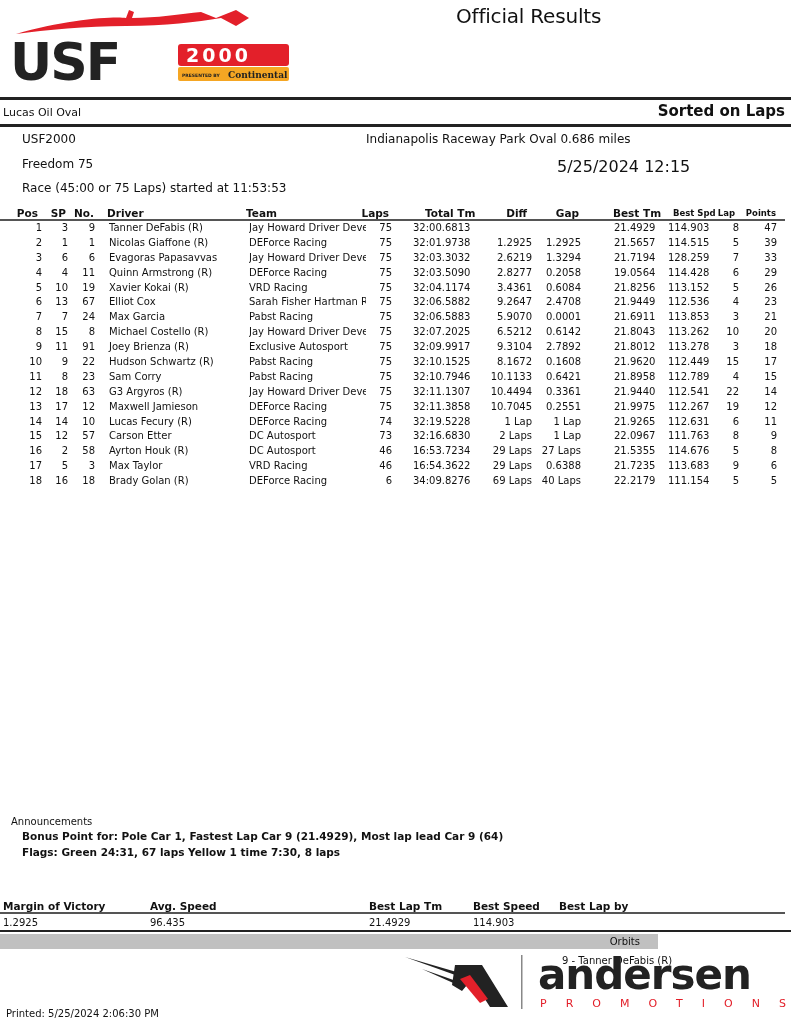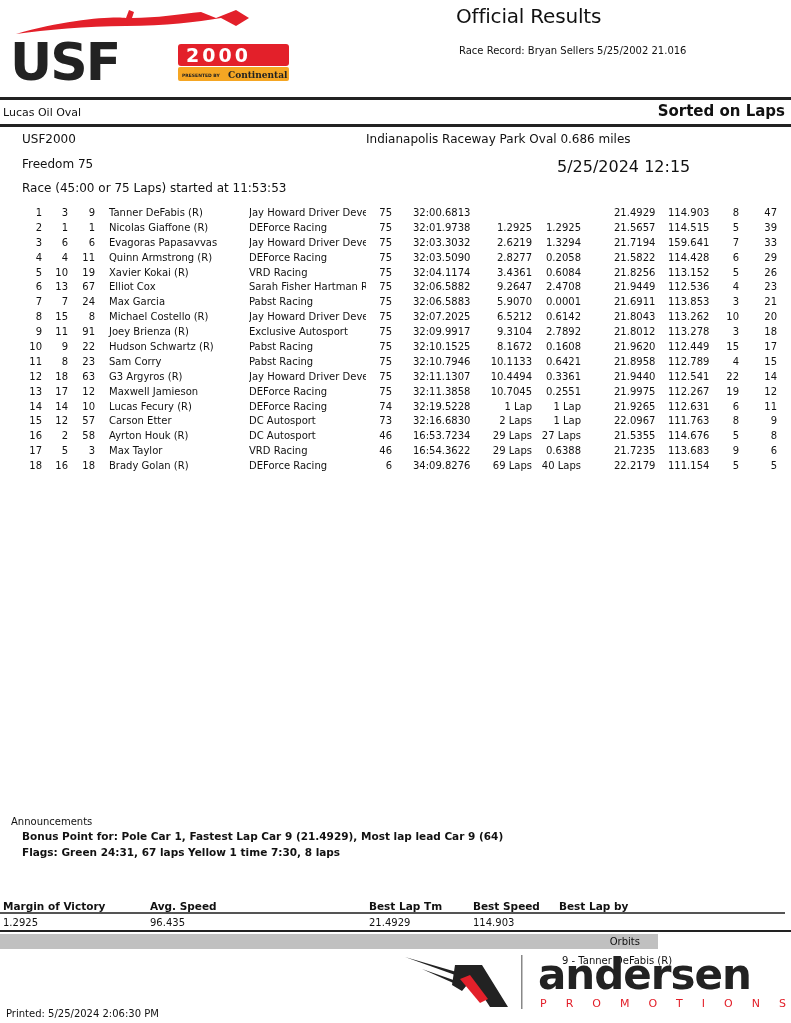--- a/index.html
+++ b/index.html
@@ -86,35 +86,49 @@
   <text x="4" y="76" font-family="DejaVu Sans, sans-serif" font-size="52" font-weight="bold" fill="#222" letter-spacing="-2">USF</text>
   <rect x="172" y="40" width="111" height="22" rx="3" fill="#e3202a"></rect>
   <text x="180" y="58" font-family="DejaVu Sans, sans-serif" font-size="19" font-weight="bold" fill="#fff" letter-spacing="3">2000</text>
   <rect x="172" y="63" width="111" height="14" rx="2" fill="#f5a623"></rect>
   <text x="176" y="73" font-family="DejaVu Sans, sans-serif" font-size="4.5" font-weight="bold" fill="#222">PRESENTED BY</text>
   <text x="222" y="74" font-family="DejaVu Serif, serif" font-size="9" font-weight="bold" fill="#222">Continental</text>
 </svg>
 
 <div class="official-title">Official Results</div>
 <div class="records">
-  <div>Race Record: Bryan Sellers 5/25/2002 21.016</div>
 </div>
 
 <div class="rule-thick rule1"></div>
 <div class="venue">Lucas Oil Oval</div>
 <div class="sort-label">Sorted on Laps</div>
 <div class="rule-thick rule2"></div>
 
 <div class="series">USF2000</div>
 <div class="track">Indianapolis Raceway Park Oval 0.686 miles</div>
 <div class="event">Freedom 75</div>
 <div class="datetime">5/25/2024 12:15</div>
 <div class="race-info">Race (45:00 or 75 Laps) started at 11:53:53</div>
 
 <div class="results">
+  <div class="results-head">
+    <span class="c-pos r">Pos</span>
+    <span class="c-sp r">SP</span>
+    <span class="c-no r">No.</span>
+    <span class="c-driver">Driver</span>
+    <span class="c-team">Team</span>
+    <span class="c-laps r">Laps</span>
+    <span class="c-total">Total Tm</span>
+    <span class="c-diff r">Diff</span>
+    <span class="c-gap r">Gap</span>
+    <span class="c-best">Best Tm</span>
+    <span class="c-spd">Best Spd</span>
+    <span class="c-lap r">Lap</span>
+    <span class="c-pts r">Points</span>
+  </div>
   <div id="results-body">
       <div class="row">
         <span class="c-pos r">1</span>
         <span class="c-sp r">3</span>
         <span class="c-no r">9</span>
         <span class="c-driver">Tanner DeFabis (R)</span>
         <span class="c-team">Jay Howard Driver Deve</span>
         <span class="c-laps r">75</span>
         <span class="c-total">32:00.6813</span>
         <span class="c-diff r"></span>
@@ -143,35 +157,35 @@
         <span class="c-pos r">3</span>
         <span class="c-sp r">6</span>
         <span class="c-no r">6</span>
         <span class="c-driver">Evagoras Papasavvas</span>
         <span class="c-team">Jay Howard Driver Deve</span>
         <span class="c-laps r">75</span>
         <span class="c-total">32:03.3032</span>
         <span class="c-diff r">2.6219</span>
         <span class="c-gap r">1.3294</span>
         <span class="c-best">21.7194</span>
-        <span class="c-spd">159.641</span>
+        <span class="c-spd">128.259</span>
         <span class="c-lap r">7</span>
         <span class="c-pts r">33</span>
       </div>
       <div class="row">
         <span class="c-pos r">4</span>
         <span class="c-sp r">4</span>
         <span class="c-no r">11</span>
         <span class="c-driver">Quinn Armstrong (R)</span>
         <span class="c-team">DEForce Racing</span>
         <span class="c-laps r">75</span>
         <span class="c-total">32:03.5090</span>
         <span class="c-diff r">2.8277</span>
         <span class="c-gap r">0.2058</span>
-        <span class="c-best">21.5822</span>
+        <span class="c-best">19.0564</span>
         <span class="c-spd">114.428</span>
         <span class="c-lap r">6</span>
         <span class="c-pts r">29</span>
       </div>
       <div class="row">
         <span class="c-pos r">5</span>
         <span class="c-sp r">10</span>
         <span class="c-no r">19</span>
         <span class="c-driver">Xavier Kokai (R)</span>
         <span class="c-team">VRD Racing</span>

